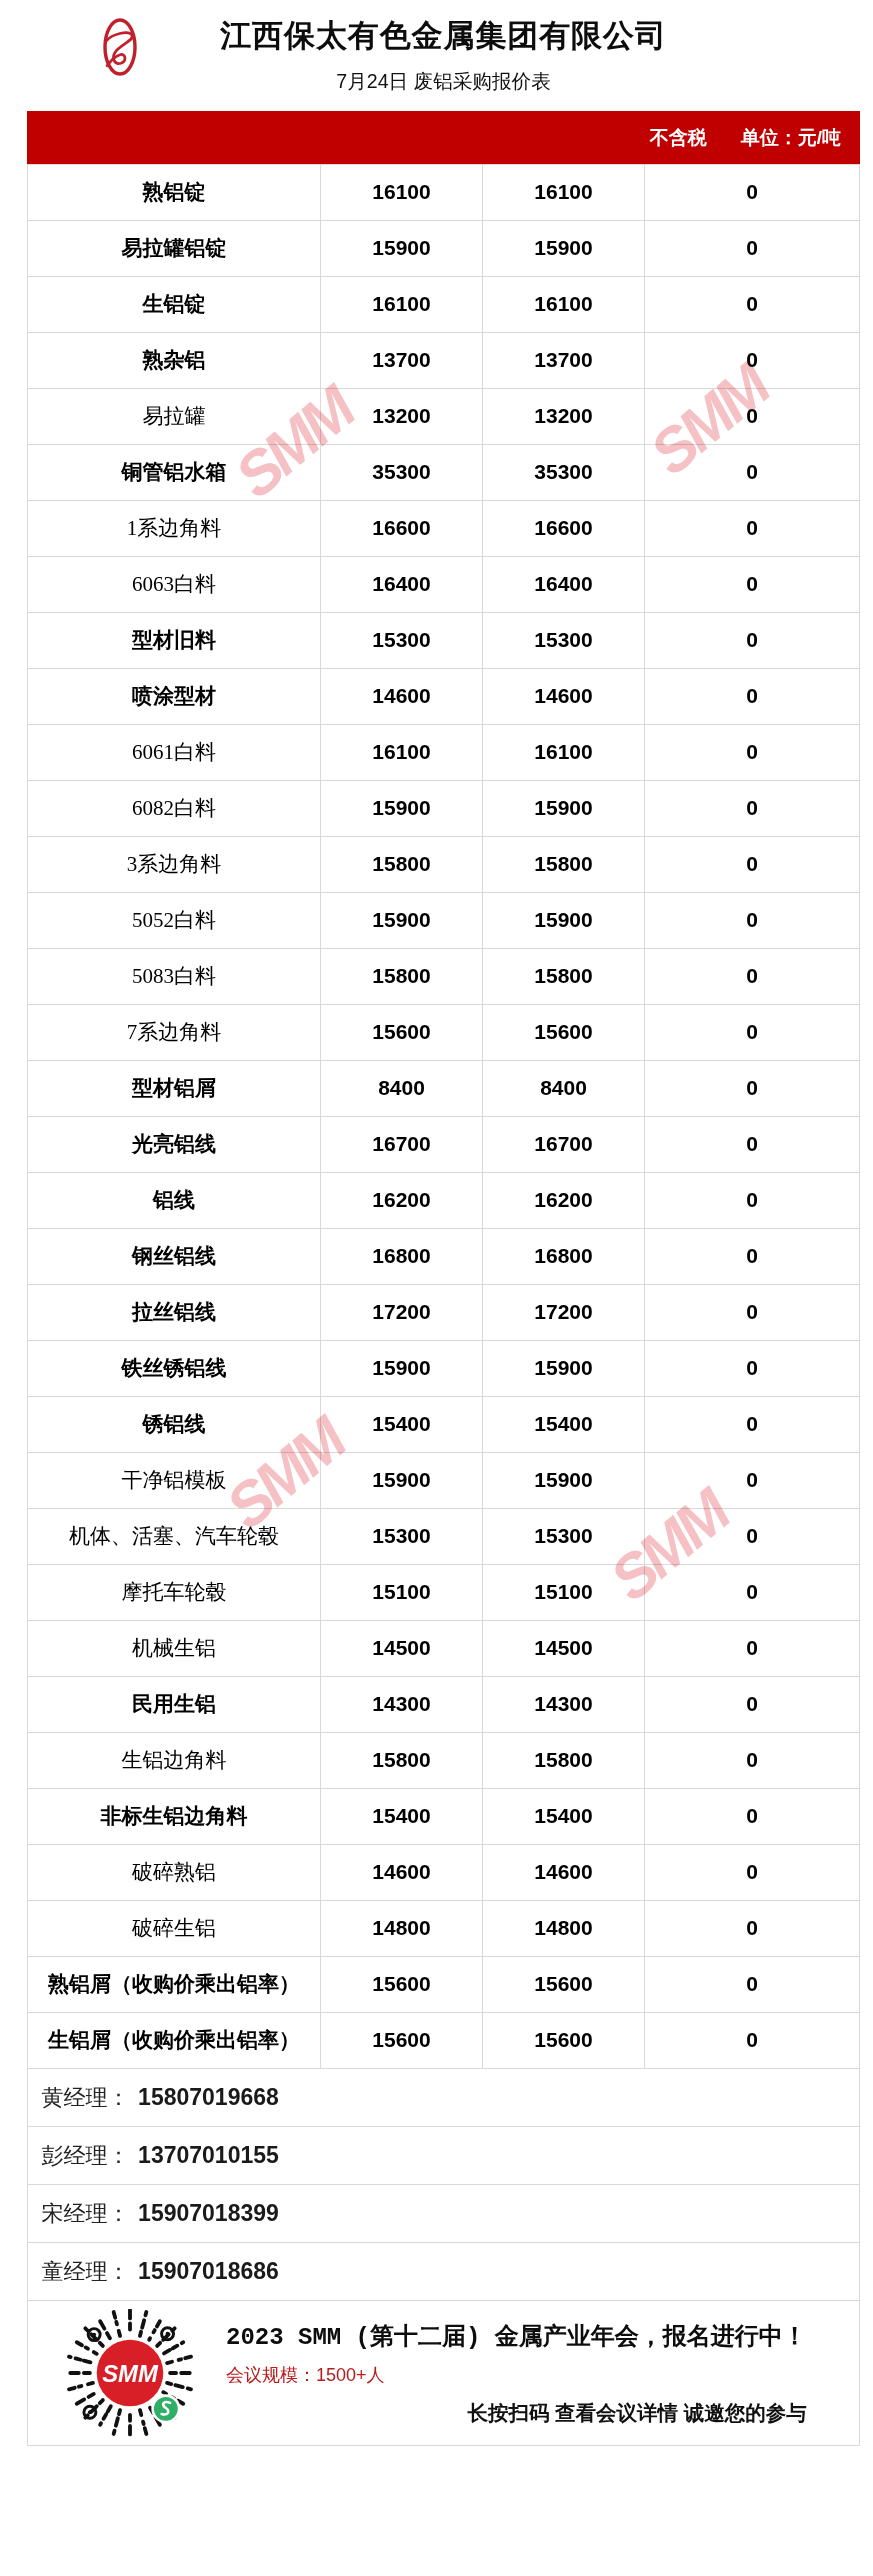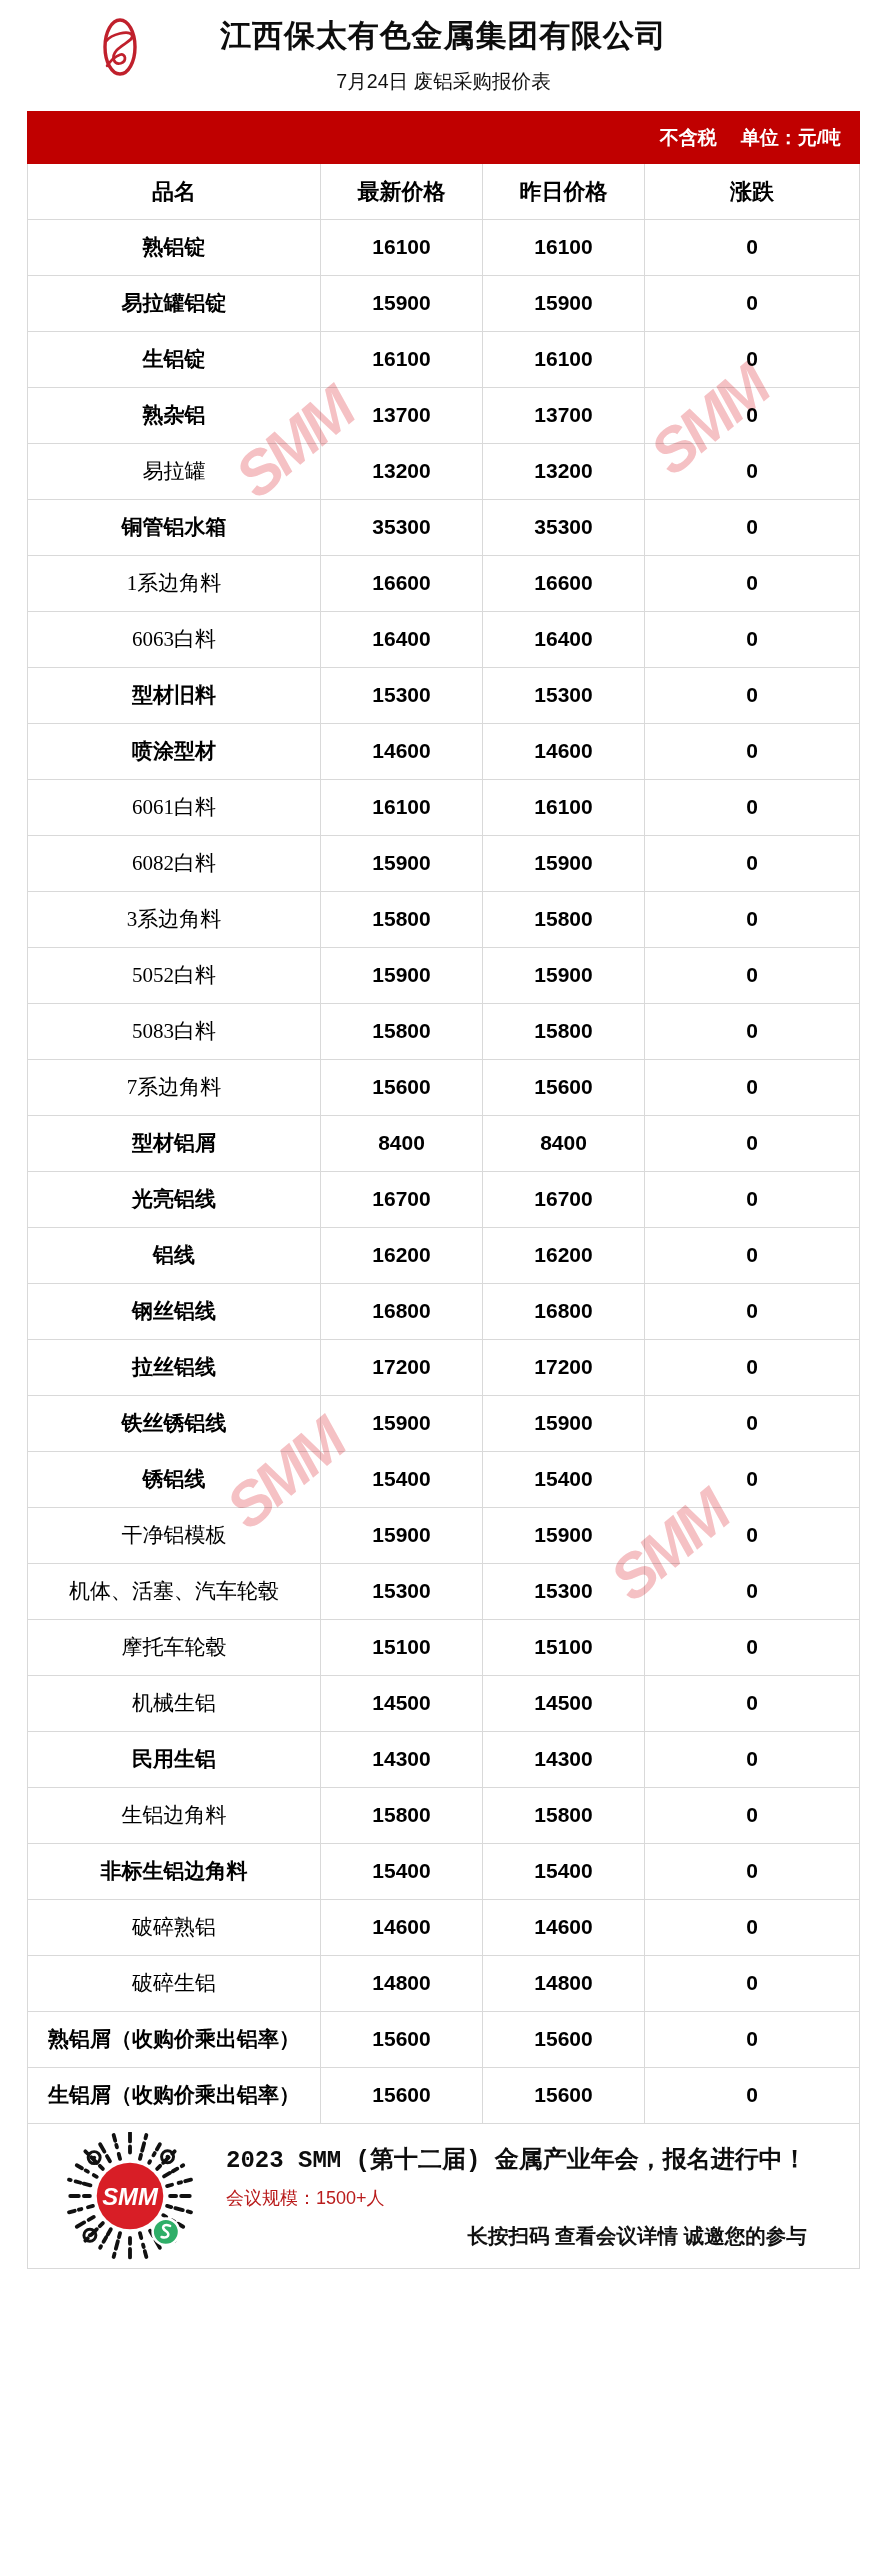--- a/index.html
+++ b/index.html
@@ -7,21 +7,21 @@
   body { width:873px; height:2576px; position:relative; font-family:"Liberation Sans","DejaVu Sans",sans-serif; color:#000; overflow:hidden; }
   .page { position:relative; width:873px; height:2576px; background:#fff; }
 
   
   .masthead { position:relative; margin-left:27px; width:833px; height:111px; text-align:center; }
   .logo-wrap { position:absolute; left:75px; top:17px; width:36px; height:60px; }
   .company-title { padding-top:15px; font-size:31px; font-weight:700; color:#0d0d0d; letter-spacing:0.9px; }
   .report-subtitle { margin-top:11px; font-size:19.6px; font-weight:400; color:#111; }
 
   
-  .redbar { margin-left:27px; width:833px; height:53px; background:#c00000; display:flex; align-items:center; justify-content:flex-end; gap:24px; padding-right:19px; color:#fff; font-size:19px; font-weight:700; }
+  .redbar { margin-left:27px; width:833px; height:53px; background:#c00000; display:flex; align-items:center; justify-content:flex-end; gap:34px; padding-right:19px; color:#fff; font-size:19px; font-weight:700; }
 
   
   .sheet-body { margin-left:27px; width:833px; border:1.7px solid #d9d9d9; border-top:none; background:#fff; }
   .trow, .thead-row { display:grid; grid-template-columns:292px 162px 162px 1fr; align-items:center; }
   .thead-row { height:55px; }
   .trow { height:56px; border-top:1.7px solid #d9d9d9; }
   .cell { text-align:center; line-height:1.15; padding:0 5.1px; }
   .cell + .cell { border-left:1.7px solid #d9d9d9; align-self:stretch; display:flex; align-items:center; justify-content:center; }
   .th { font-size:22px; font-weight:700; }
   .name { font-size:21px; font-weight:700; }
@@ -74,26 +74,20 @@
     <div class="report-subtitle">7月24日 废铝采购报价表</div>
   </div>
 
   <div class="redbar">
     <span>不含税</span>
     <span>单位：元/吨</span>
   </div>
 
   <div class="sheet-body">
 
-    <div class="thead-row">
-      <div class="cell th">品名</div>
-      <div class="cell th">最新价格</div>
-      <div class="cell th">昨日价格</div>
-      <div class="cell th">涨跌</div>
-    </div>
 
     <div>
 
     <div class="trow">
           <div class="cell name">熟铝锭</div>
           <div class="cell num">16100</div>
           <div class="cell num">16100</div>
           <div class="cell num">0</div>
         </div>
         <div class="trow">
@@ -289,20 +283,39 @@
           <div class="cell num">0</div>
         </div>
         <div class="trow">
           <div class="cell name">生铝屑（收购价乘出铝率）</div>
           <div class="cell num">15600</div>
           <div class="cell num">15600</div>
           <div class="cell num">0</div>
         </div>
       </div>
 
+    <div>
+
+    <div class="contact-row">
+          <span class="contact-name">黄经理：</span>
+          <span class="contact-phone">15807019668</span>
+        </div>
+        <div class="contact-row">
+          <span class="contact-name">彭经理：</span>
+          <span class="contact-phone">13707010155</span>
+        </div>
+        <div class="contact-row">
+          <span class="contact-name">宋经理：</span>
+          <span class="contact-phone">15907018399</span>
+        </div>
+        <div class="contact-row">
+          <span class="contact-name">童经理：</span>
+          <span class="contact-phone">15907018686</span>
+        </div>
+      </div>
 
     <div class="footer-box">
       <svg class="qr" viewBox="0 0 150 150">
         <g transform="translate(75,75)">
           <line y1="-74" y2="-44" transform="rotate(0)"></line>
           <line y1="-74" y2="-44" transform="rotate(15)"></line>
           <line y1="-70" y2="-45" transform="rotate(30)"></line>
           <line y1="-74" y2="-44" transform="rotate(45)"></line>
           <line y1="-72" y2="-45" transform="rotate(60)"></line>
           <line y1="-74" y2="-44" transform="rotate(75)"></line>

